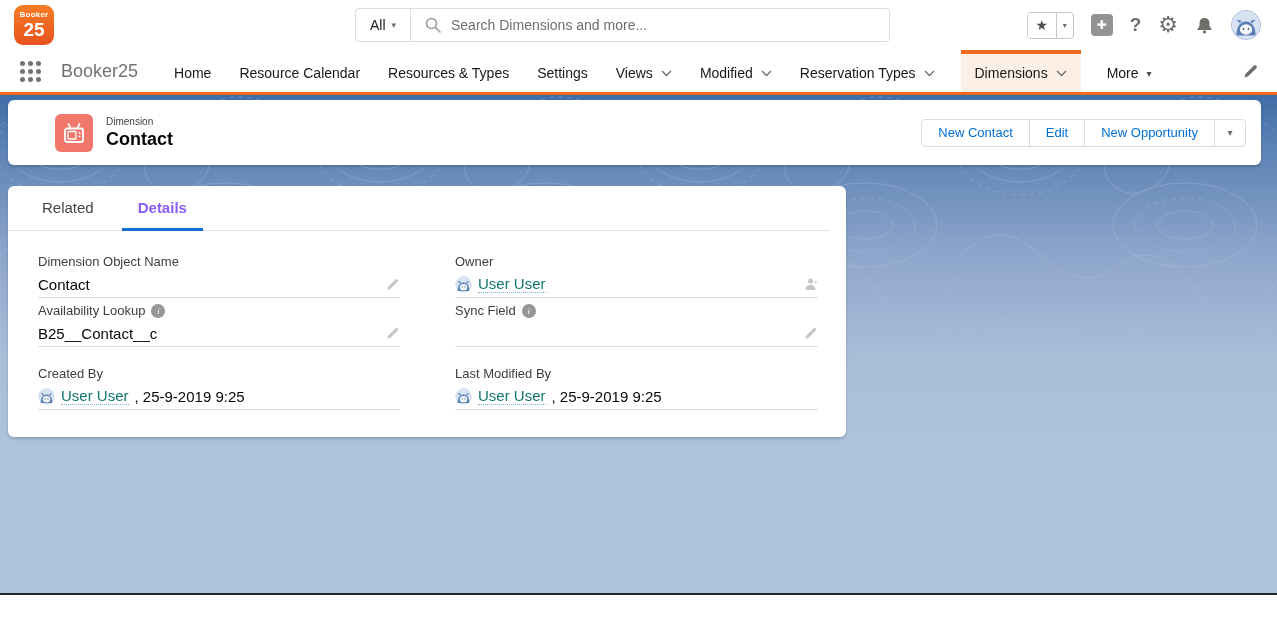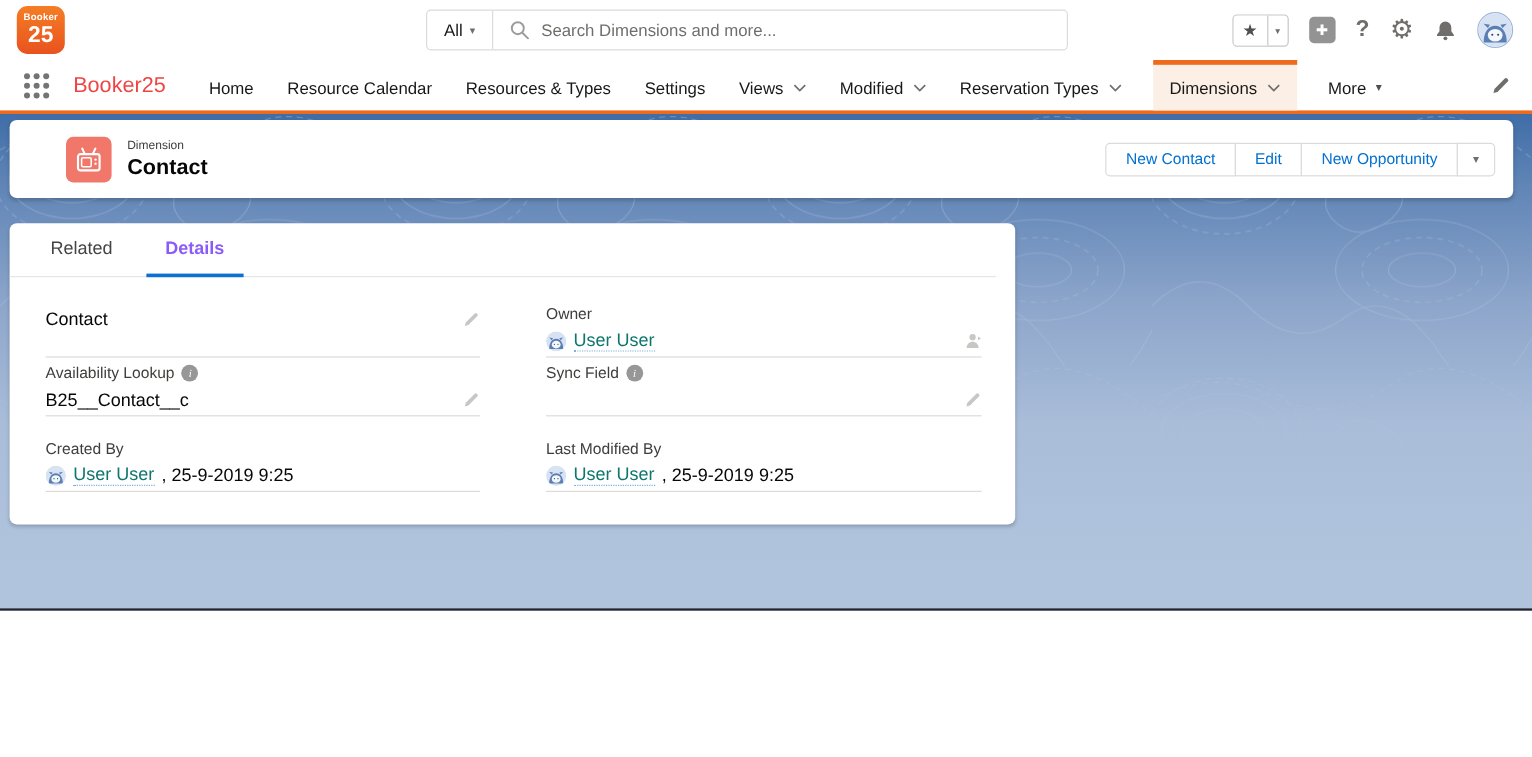--- a/index.html
+++ b/index.html
@@ -1,17 +1,17 @@
 <!DOCTYPE html>
 <html><head>
 <meta charset="utf-8">
 <style>
   * { margin:0; padding:0; box-sizing:border-box; }
   html,body { width:1277px; height:631px; overflow:hidden; font-family:"Liberation Sans", sans-serif; background:#fff; }
-  .stage { position:relative; width:1277px; height:509px; overflow:hidden; }
+  .stage { position:relative; width:1277px; height:595px; overflow:hidden; }
 
   
   .global-header { position:absolute; top:0; left:0; width:100%; height:50px; background:#fff; z-index:30; }
   .logo { position:absolute; left:14px; top:5px; width:40px; height:40px; border-radius:9px;
           background:linear-gradient(180deg,#f57d25,#e8531e); color:#fff; display:flex; flex-direction:column;
           align-items:center; justify-content:center; line-height:1; }
   .logo .l1 { font-size:8px; font-weight:bold; letter-spacing:.2px; }
   .logo .l2 { font-size:19px; font-weight:bold; margin-top:1px; }
 
   .search-box { position:absolute; left:355px; top:8px; width:535px; height:34px; border:1px solid #dddbda;
@@ -32,21 +32,21 @@
   .q-icon { font-size:19px; font-weight:bold; color:#706e6b; cursor:pointer; }
   .gear-icon { font-size:22px; color:#706e6b; cursor:pointer; line-height:1; }
   .bell-icon { cursor:pointer; display:flex; }
   .avatar-btn { width:30px; height:30px; border-radius:50%; overflow:hidden; cursor:pointer; border:1px solid #9fb6da; }
 
   
   .navbar { position:absolute; top:50px; left:0; width:100%; height:45px; background:#fff;
             border-bottom:3px solid #ee6a1d; display:flex; align-items:stretch; z-index:25; }
   .waffle { align-self:center; margin-left:20px; display:grid; grid-template-columns:repeat(3,5px); grid-gap:3px; cursor:pointer; }
   .waffle i { width:5px; height:5px; border-radius:50%; background:#747474; }
-  .app-name { align-self:center; font-size:18px; color:#ef4444; margin:0 34px 0 20px; white-space:nowrap; }
+  .app-name { align-self:center; font-size:18px; color:#737373; margin:0 34px 0 20px; white-space:nowrap; }
   .nav-items { display:flex; align-items:stretch; gap:24px; }
   .nav-item { display:flex; align-items:center; gap:8px; font-size:14px; color:#181818; cursor:pointer;
               border-top:4px solid transparent; padding:0 2px; white-space:nowrap; }
   .nav-item.selected { background:#fcefe5; border-top:4px solid #ee6a1d; padding:0 14px; }
   .nav-item .chev { display:flex; }
   .nav-item .caret { font-size:10px; color:#514f4d; }
   .nav-pencil { align-self:center; margin-left:auto; margin-right:18px; cursor:pointer; display:flex; }
 
   
   .content { position:absolute; top:95px; left:0; width:100%; height:536px;
@@ -257,20 +257,21 @@
 
     <div class="details-card">
       <div class="tabs-row">
         <div class="tab">Related</div>
         <div class="tab active">Details</div>
       </div>
 
       <div class="fields-grid">
 
         <div class="field">
+          <div class="field-label">Dimension Object Name</div>
           <div class="field-value-row">
             <span class="field-value">Contact</span>
             <span class="edit-icon">
                 <svg width="14" height="14" viewBox="0 0 16 16">
                   <path d="M1.5 14.5l.9-3.4L11 2.5a1.4 1.4 0 0 1 2 0l.5.5a1.4 1.4 0 0 1 0 2l-8.6 8.6z" fill="#c9c7c5"></path>
                 </svg>
               </span>
           </div>
         </div>
 

